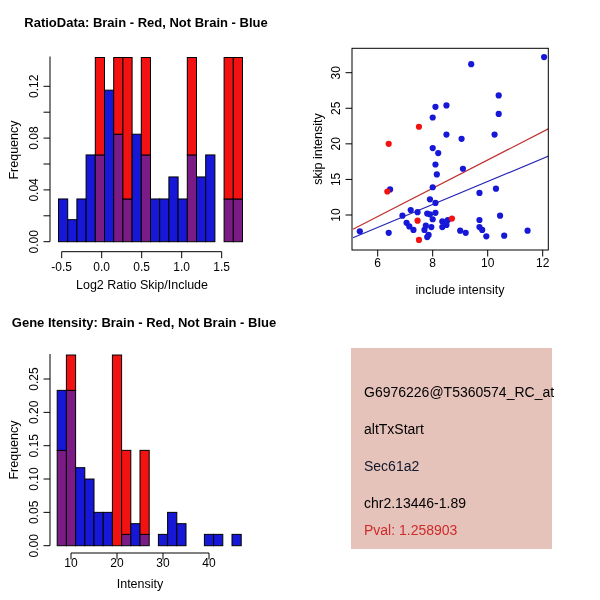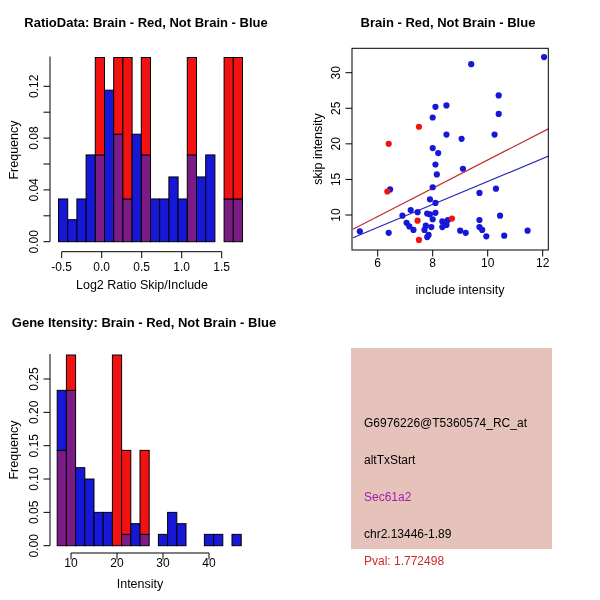--- a/index.html
+++ b/index.html
@@ -7,21 +7,21 @@
           font-family:"Liberation Sans",sans-serif;}
   .panel{position:absolute;width:300px;height:300px;}
   .panel svg{position:absolute;left:0;top:0;}
   .title{position:absolute;top:15px;width:300px;text-align:center;font-size:13px;
          font-weight:bold;color:#000;white-space:nowrap;}
   .xlab{position:absolute;width:300px;text-align:center;font-size:12.5px;color:#000;white-space:nowrap;}
   .ylab{position:absolute;font-size:12.5px;color:#000;white-space:nowrap;
         transform:translate(-50%,-50%) rotate(-90deg);}
   svg text{font-family:"Liberation Sans",sans-serif;font-size:12px;fill:#000;}
   #infobox{position:absolute;}
-  .info-line{position:absolute;font-size:12px;white-space:nowrap;margin-top:32px;}
+  .info-line{position:absolute;font-size:14px;white-space:nowrap;}
 </style>
 </head>
 <body>
 
 <div id="canvas">
 
   <div class="panel" style="left:0;top:0">
     <svg id="svg0" width="300" height="300">
         <g stroke="#000" stroke-width="1">
           <rect x="58.5" y="198.96499999999997" width="9.200000000000003" height="42.735000000000014" fill="#1717d8"></rect>
@@ -161,21 +161,20 @@
         <text x="40" y="215" text-anchor="middle" transform="rotate(-90 40 215)">10</text>
         <line x1="52" y1="179.425" x2="45.5" y2="179.425" stroke="#000"></line>
         <text x="40" y="179.425" text-anchor="middle" transform="rotate(-90 40 179.425)">15</text>
         <line x1="52" y1="143.85" x2="45.5" y2="143.85" stroke="#000"></line>
         <text x="40" y="143.85" text-anchor="middle" transform="rotate(-90 40 143.85)">20</text>
         <line x1="52" y1="108.27499999999999" x2="45.5" y2="108.27499999999999" stroke="#000"></line>
         <text x="40" y="108.27499999999999" text-anchor="middle" transform="rotate(-90 40 108.27499999999999)">25</text>
         <line x1="52" y1="72.69999999999999" x2="45.5" y2="72.69999999999999" stroke="#000"></line>
         <text x="40" y="72.69999999999999" text-anchor="middle" transform="rotate(-90 40 72.69999999999999)">30</text>
       </svg>
-    <div class="title" style="left:-2px">Brain - Red, Not Brain - Blue</div>
     <div class="xlab" style="left:10px;top:283px">include intensity</div>
     <div class="ylab" style="left:18px;top:149px">skip intensity</div>
   </div>
 
   <div class="panel" style="left:0;top:300px">
     <svg id="svg2" width="300" height="300">
         <g stroke="#000" stroke-width="1">
           <rect x="57.2" y="150.3619" width="9.200000000000003" height="95.3381" fill="#7a1b86"></rect>
           <rect x="57.2" y="90.35889999999998" width="9.200000000000003" height="60.003000000000014" fill="#1717d8"></rect>
           <rect x="66.4" y="90.35889999999998" width="9.199999999999989" height="155.3411" fill="#7a1b86"></rect>
@@ -222,19 +221,19 @@
       </svg>
     <div class="title" style="left:-6px">Gene Itensity: Brain - Red, Not Brain - Blue</div>
     <div class="xlab" style="left:-10px;top:277px">Intensity</div>
     <div class="ylab" style="left:14px;top:150px">Frequency</div>
   </div>
 
   <div class="panel" style="left:300px;top:300px">
     <div id="infobox" style="left: 51px; top: 48px; width: 201px; height: 201px; background: rgb(230, 195, 186);">
       <div class="info-line" style="left: 13px; top: 36px; color: rgb(0, 0, 0);">G6976226@T5360574_RC_at</div>
       <div class="info-line" style="left: 13px; top: 73px; color: #000000;">altTxStart</div>
-      <div class="info-line" style="left: 13px; top: 110px; color: #a21caf;">Sec61a2</div>
+      <div class="info-line" style="left: 13px; top: 110px; color: #0f172a;">Sec61a2</div>
       <div class="info-line" style="left: 13px; top: 147px; color: rgb(0, 0, 0);">chr2.13446-1.89</div>
-      <div class="info-line" style="left: 13px; top: 174px; color: rgb(205, 42, 42);">Pval: 1.772498</div>
+      <div class="info-line" style="left: 13px; top: 174px; color: rgb(205, 42, 42);">Pval: 1.258903</div>
     </div>
   </div>
 
 </div>
 
 </body></html>

